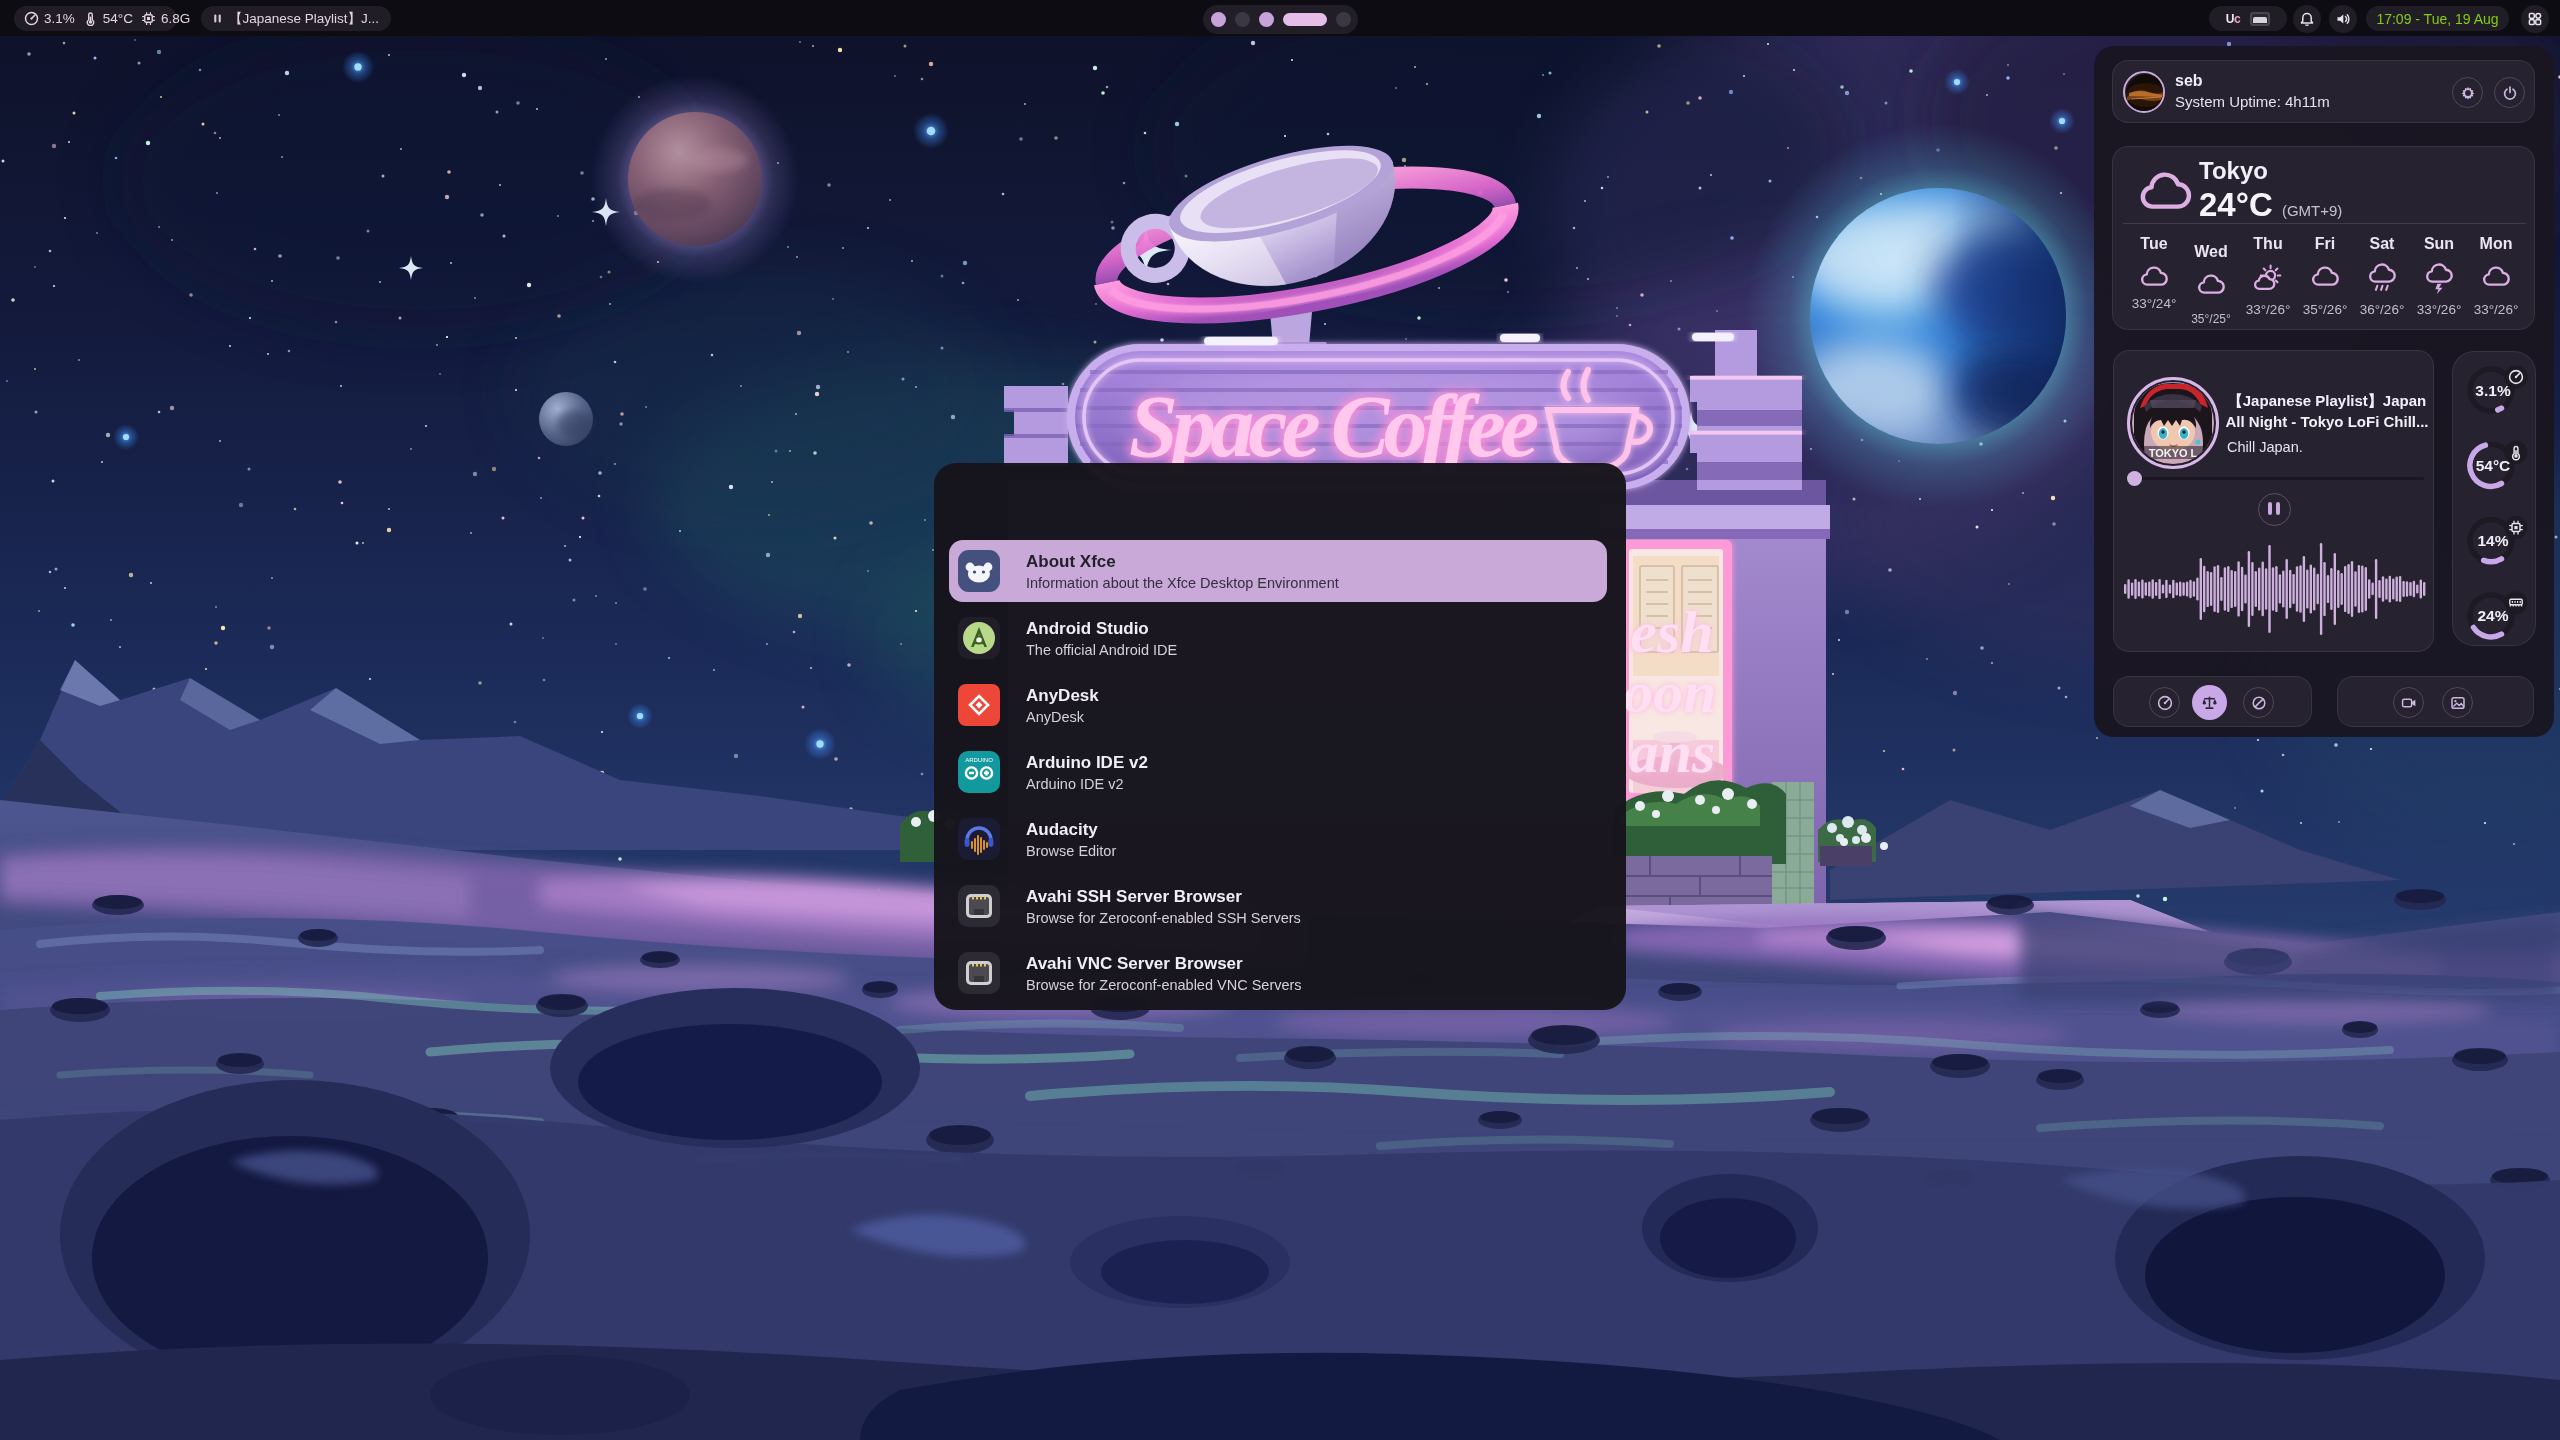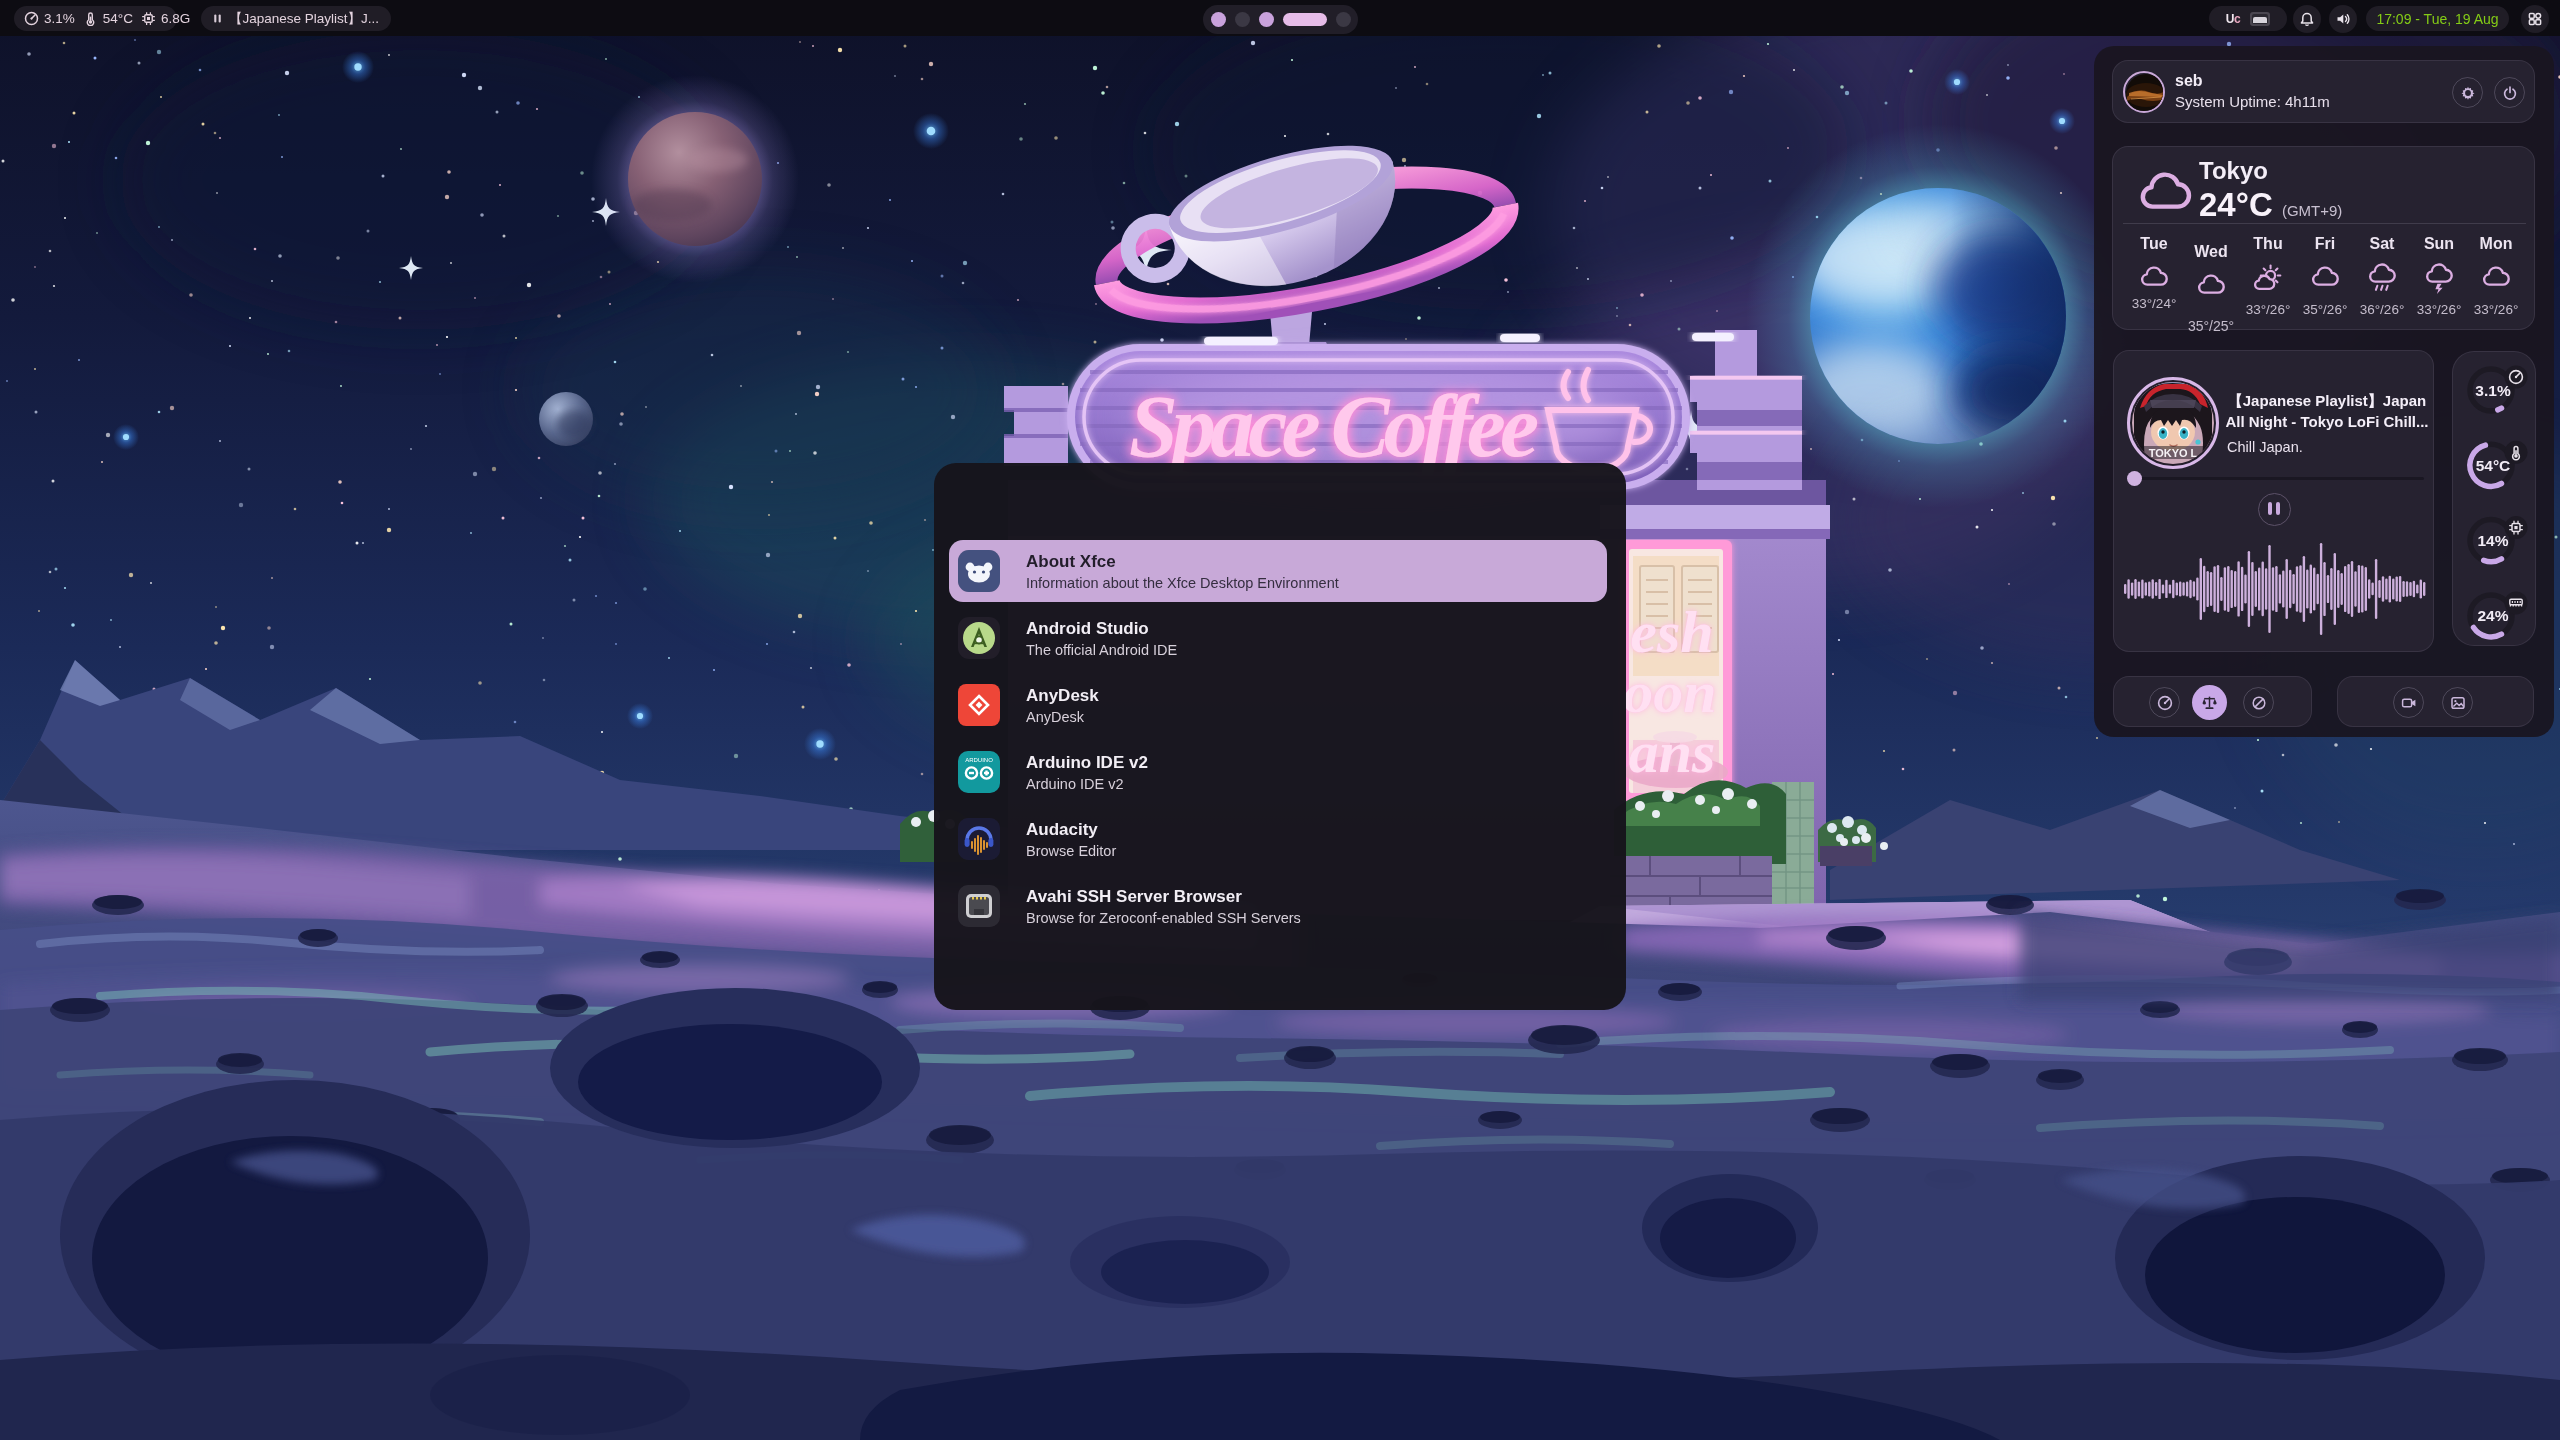--- a/index.html
+++ b/index.html
@@ -1174,20 +1174,35 @@
           <rect x="11" y="12" width="20" height="18" rx="2.5" fill="#4a4a50"></rect>
           <path d="M14,12 l2,0 l0,2.6 l-2,0 Z M18,12 l2,0 l0,2.6 l-2,0 Z M22,12 l2,0 l0,2.6 l-2,0 Z M26,12 l2,0 l0,2.6 l-2,0 Z" fill="#e8c84a"></path>
           <rect x="16" y="24" width="10" height="6" fill="#35353b"></rect>
         </svg>
       </div>
       <div class="rtxt">
         <div class="rt">Avahi SSH Server Browser</div>
         <div class="rs">Browse for Zeroconf-enabled SSH Servers</div>
       </div>
     </div>
+<div class="row" style="top:479px">
+      <div class="ric">
+        <svg width="42" height="42" viewBox="0 0 42 42" style="" xmlns="http://www.w3.org/2000/svg">
+          <rect width="42" height="42" rx="10" fill="#2c2a33"></rect>
+          <rect x="8" y="9" width="26" height="24" rx="5" fill="#cfcfd2"></rect>
+          <rect x="11" y="12" width="20" height="18" rx="2.5" fill="#4a4a50"></rect>
+          <path d="M14,12 l2,0 l0,2.6 l-2,0 Z M18,12 l2,0 l0,2.6 l-2,0 Z M22,12 l2,0 l0,2.6 l-2,0 Z M26,12 l2,0 l0,2.6 l-2,0 Z" fill="#e8c84a"></path>
+          <rect x="16" y="24" width="10" height="6" fill="#35353b"></rect>
+        </svg>
+      </div>
+      <div class="rtxt">
+        <div class="rt">Avahi VNC Server Browser</div>
+        <div class="rs">Browse for Zeroconf-enabled VNC Servers</div>
+      </div>
+    </div>
 </div>
 <div id="sidebar">
 <div class="card" style="left:18px;top:14px;width:423px;height:63px">
       <div style="position:absolute;left:10px;top:10px;width:42px;height:42px;border-radius:50%;border:2px solid #c9a8d8;box-sizing:border-box;overflow:hidden"><svg width="42" height="42" viewBox="0 0 42 42" style="" xmlns="http://www.w3.org/2000/svg">
           <defs>
             <clipPath id="sbc">
               <circle cx="21" cy="21" r="20"></circle>
             </clipPath>
           </defs>
 <circle cx="21" cy="21" r="20" fill="#120c08"></circle>
@@ -1224,21 +1239,21 @@
         <div style="margin-top:9px;height:34px"><svg width="33" height="33" viewBox="0 0 32 32" style="" xmlns="http://www.w3.org/2000/svg">
             <path d="M9,22 a5,5 0 0 1 -0.5,-9.97 A7,7 0 0 1 22.2,10.5 A5.5,5.5 0 0 1 22,22 Z" fill="none" stroke="#dcaee2" stroke-width="2.3" stroke-linejoin="round"></path>
           </svg></div>
         <div style="font-size:13.5px;color:#c4bccb">33°/24°</div>
       </div>
       <div style="position:absolute;left:70px;top:96px;width:56px;text-align:center">
         <div style="font-size:16px;font-weight:bold;color:#ece4f0">Wed</div>
         <div style="margin-top:9px;height:34px"><svg width="33" height="33" viewBox="0 0 32 32" style="" xmlns="http://www.w3.org/2000/svg">
             <path d="M9,22 a5,5 0 0 1 -0.5,-9.97 A7,7 0 0 1 22.2,10.5 A5.5,5.5 0 0 1 22,22 Z" fill="none" stroke="#dcaee2" stroke-width="2.3" stroke-linejoin="round"></path>
           </svg></div>
-        <div style="margin-top:14px;font-size:14px;color:#c4bccb">35°/25°</div>
+        <div style="margin-top:8px;font-size:12px;color:#c4bccb">35°/25°</div>
       </div>
       <div style="position:absolute;left:127px;top:88px;width:56px;text-align:center">
         <div style="font-size:16px;font-weight:bold;color:#ece4f0">Thu</div>
         <div style="margin-top:9px;height:34px"><svg width="33" height="33" viewBox="0 0 32 32" style="" xmlns="http://www.w3.org/2000/svg">
             <circle cx="18" cy="13" r="4.4" fill="none" stroke="#dcaee2" stroke-width="2.2"></circle>
         <g stroke="#dcaee2" stroke-width="2" stroke-linecap="round">
               <line x1="18" y1="3.5" x2="18" y2="6"></line>
               <line x1="18" y1="20" x2="18" y2="22.5"></line>
               <line x1="8.5" y1="13" x2="11" y2="13"></line>
               <line x1="25" y1="13" x2="27.5" y2="13"></line>

